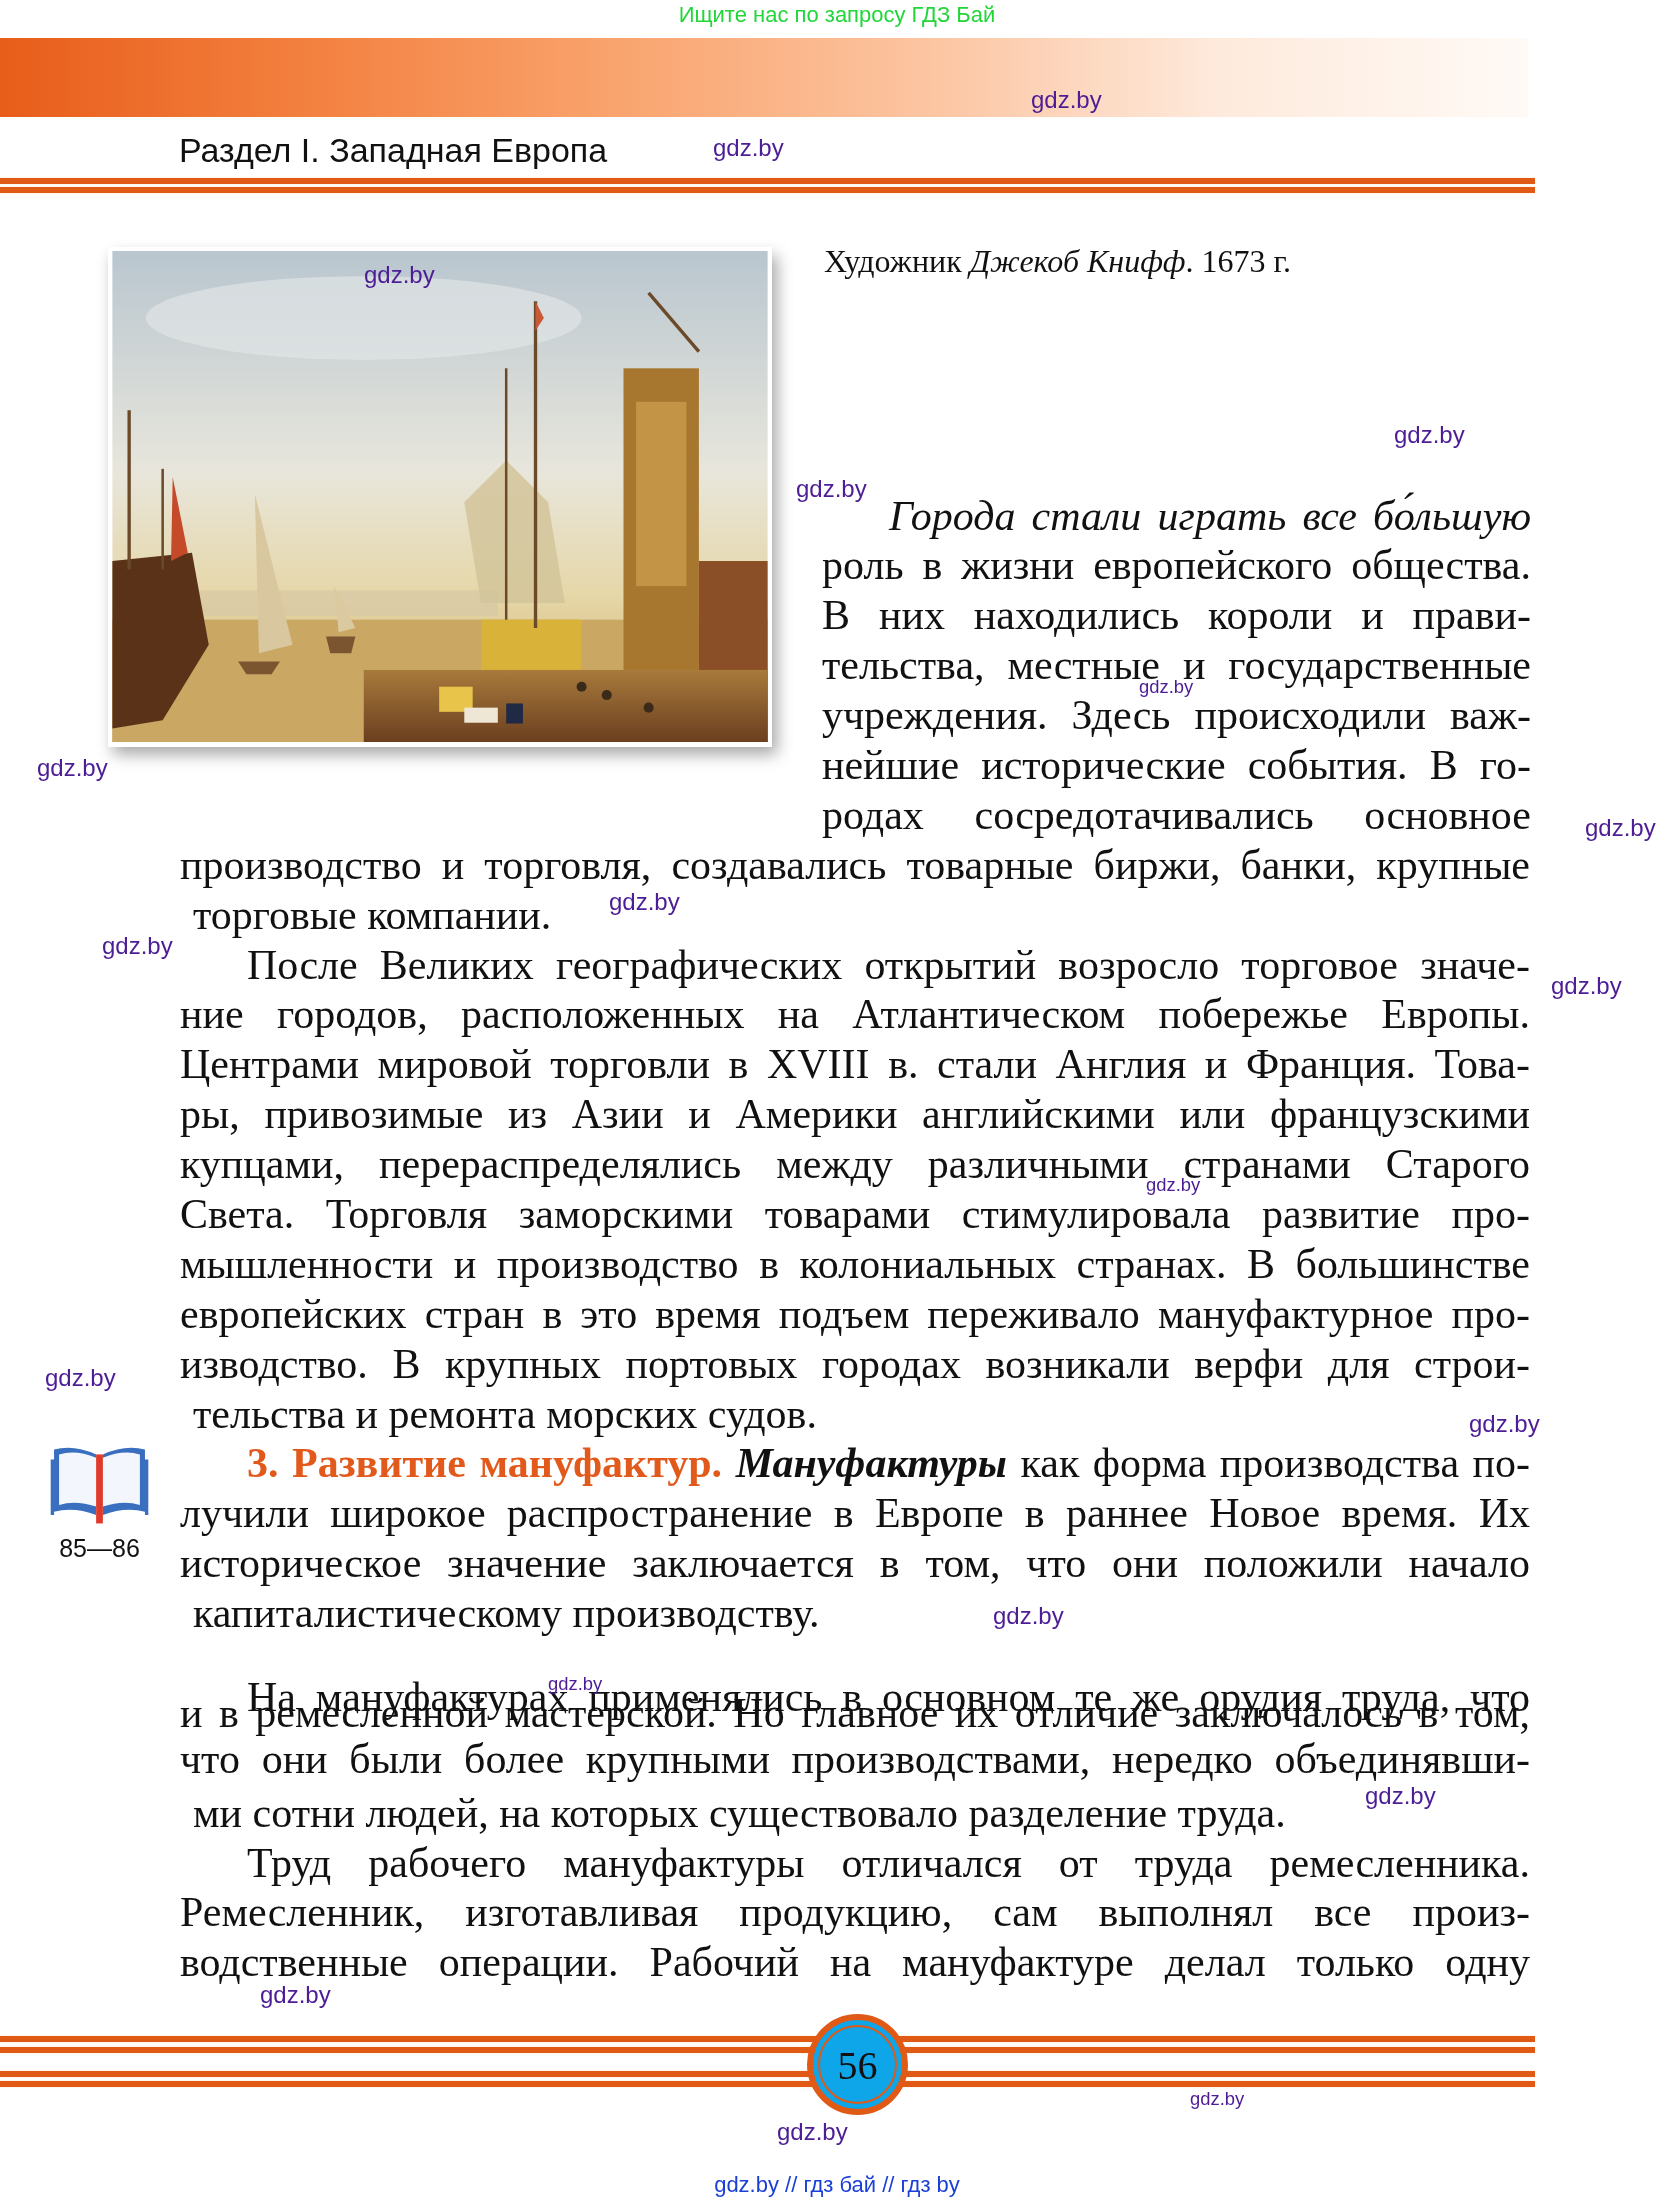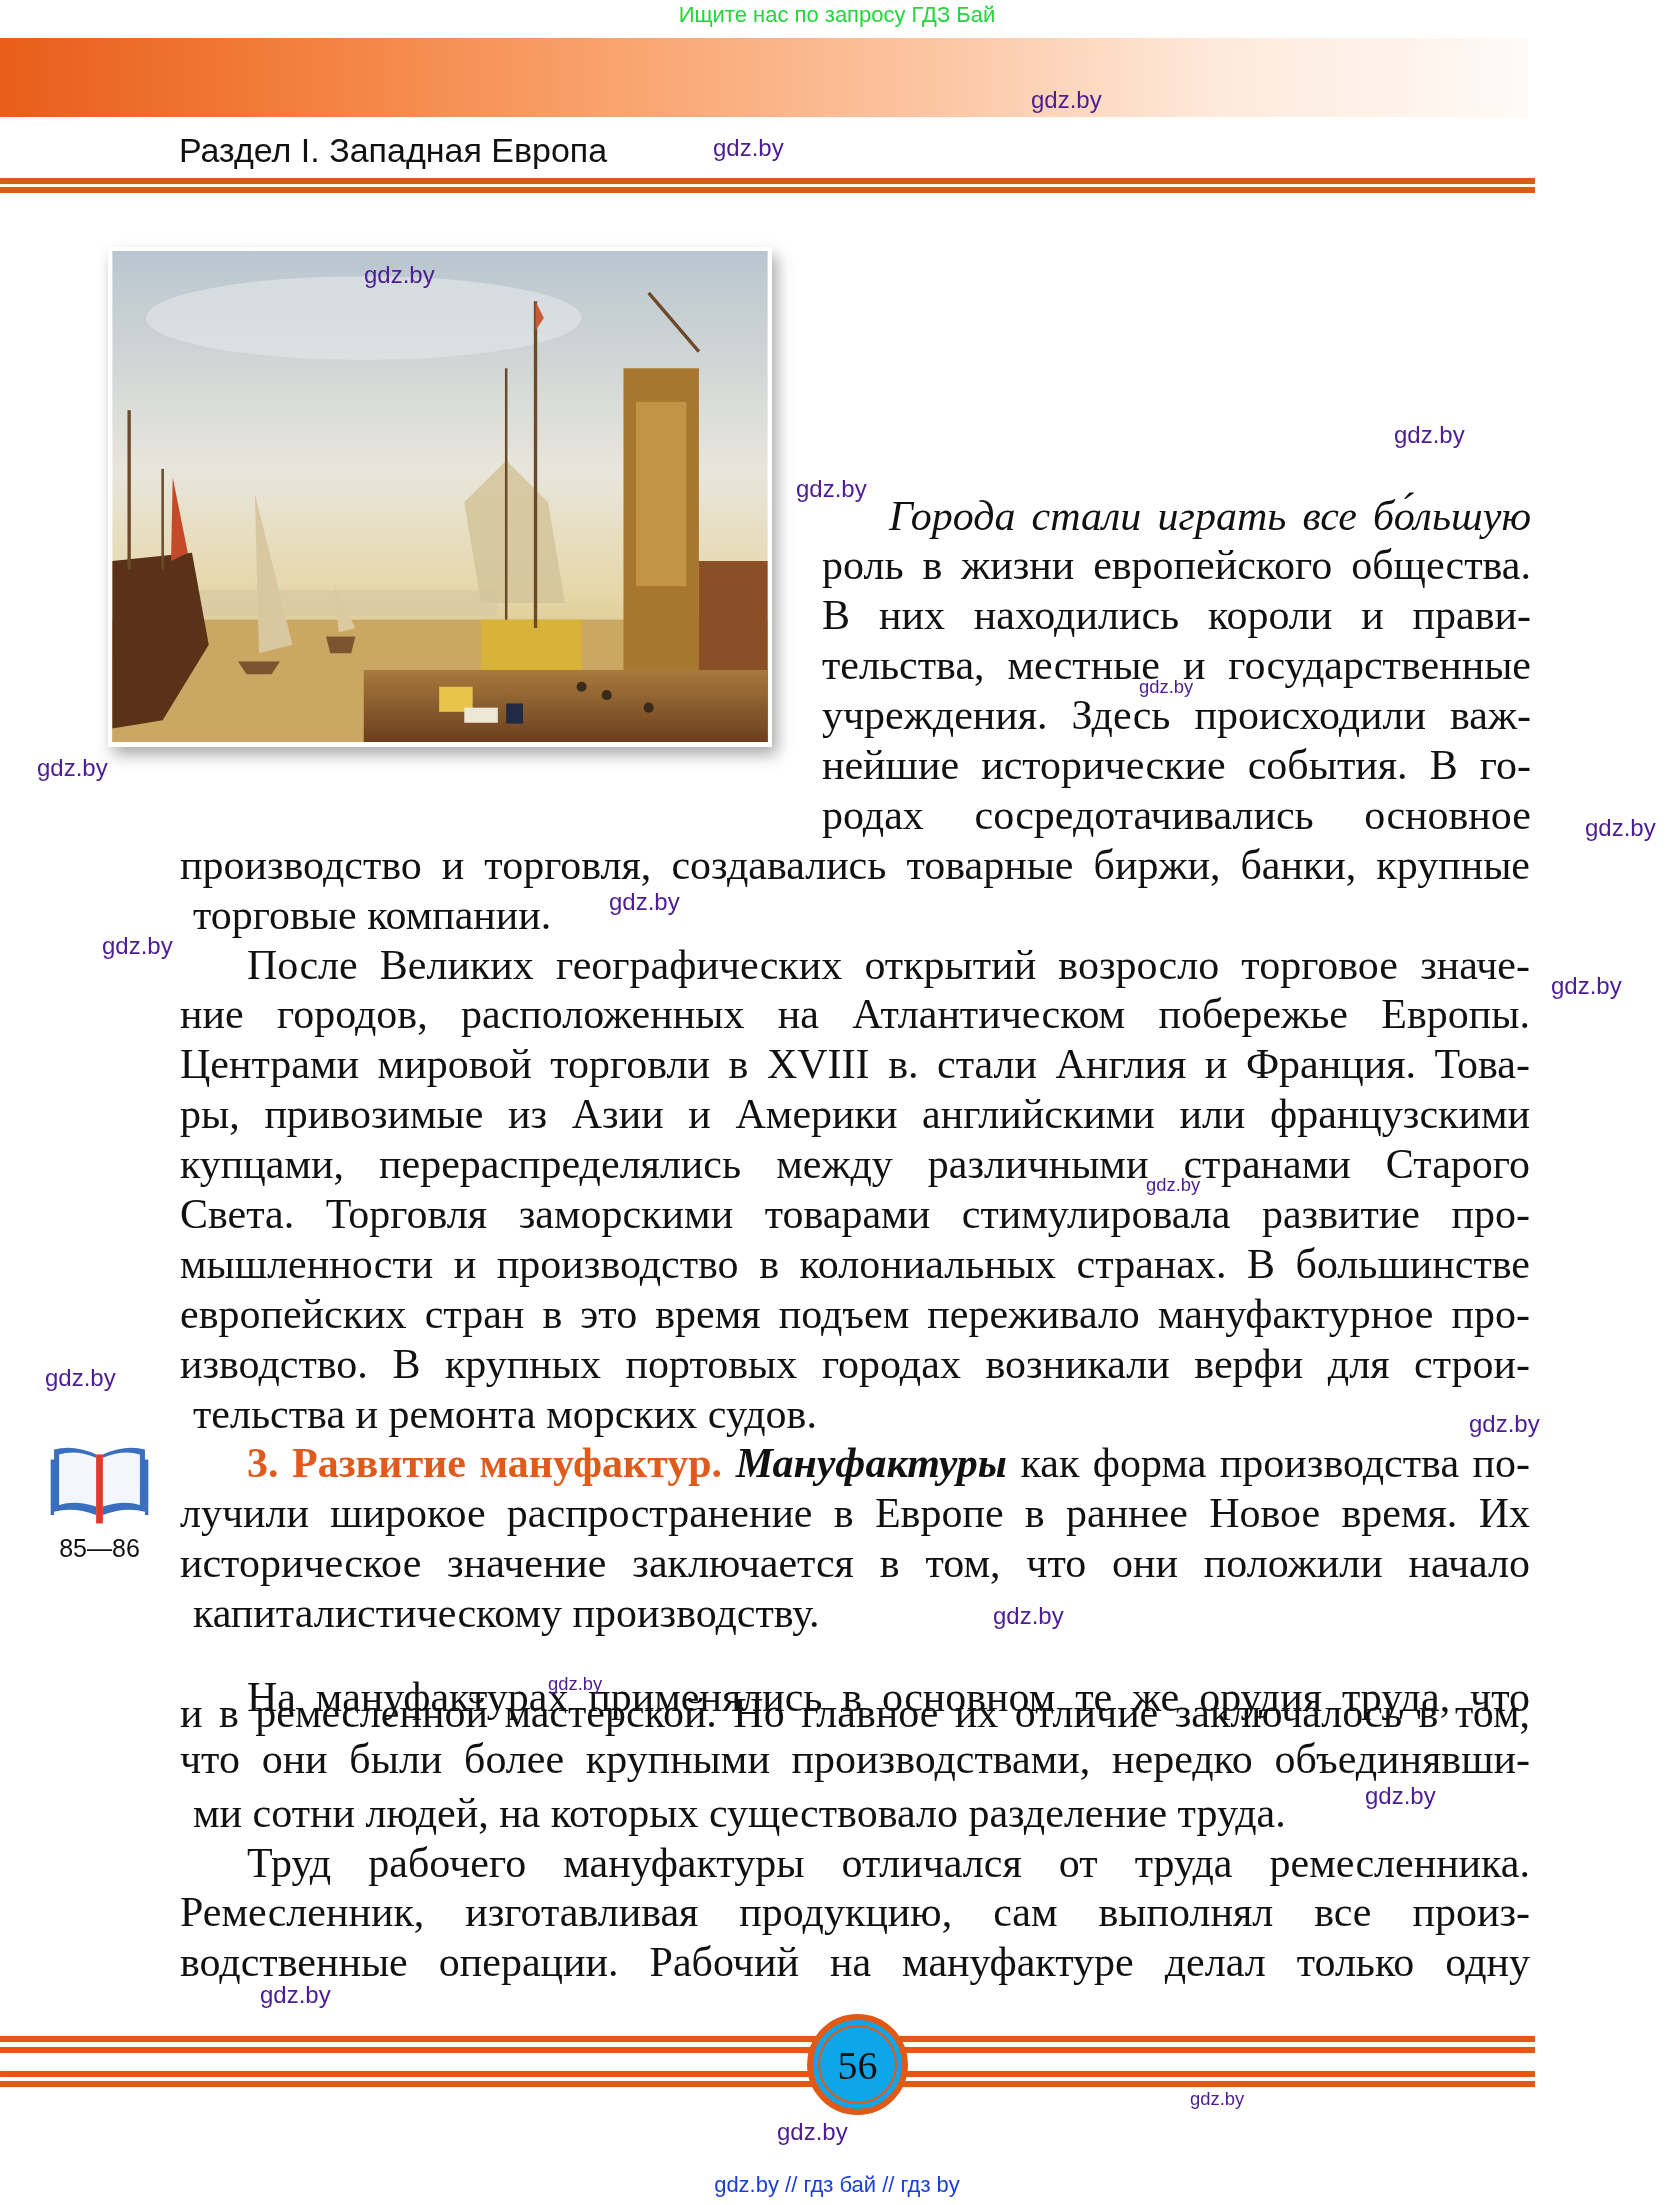--- a/index.html
+++ b/index.html
@@ -90,20 +90,21 @@
       <rect x="420" y="545" width="40" height="18" fill="#efe7d5"></rect>
       <rect x="470" y="540" width="20" height="24" fill="#202a44"></rect>
       <circle cx="560" cy="520" r="6" fill="#3a2a1a"></circle>
       <circle cx="590" cy="530" r="6" fill="#3a2a1a"></circle>
       <circle cx="640" cy="545" r="6" fill="#3a2a1a"></circle>
     </svg>
   </div>
 </div>
 
 <div class="abs caption">
+  <div><span>Художник </span><i>Джекоб Книфф</i><span>. 1673 г.</span></div>
 </div>
 
 <div class="line col indent" style="top:491px; padding-left:67px;font-style:italic;">Города стали играть все бо́льшую</div>
 <div class="line col" style="top:540px">роль в жизни европейского общества.</div>
 <div class="line col" style="top:590px">В них находились короли и прави-</div>
 <div class="line col" style="top:640px">тельства, местные и государственные</div>
 <div class="line col" style="top:690px">учреждения. Здесь происходили важ-</div>
 <div class="line col" style="top:740px">нейшие исторические события. В го-</div>
 <div class="line col" style="top:790px">родах сосредотачивались основное</div>
 

